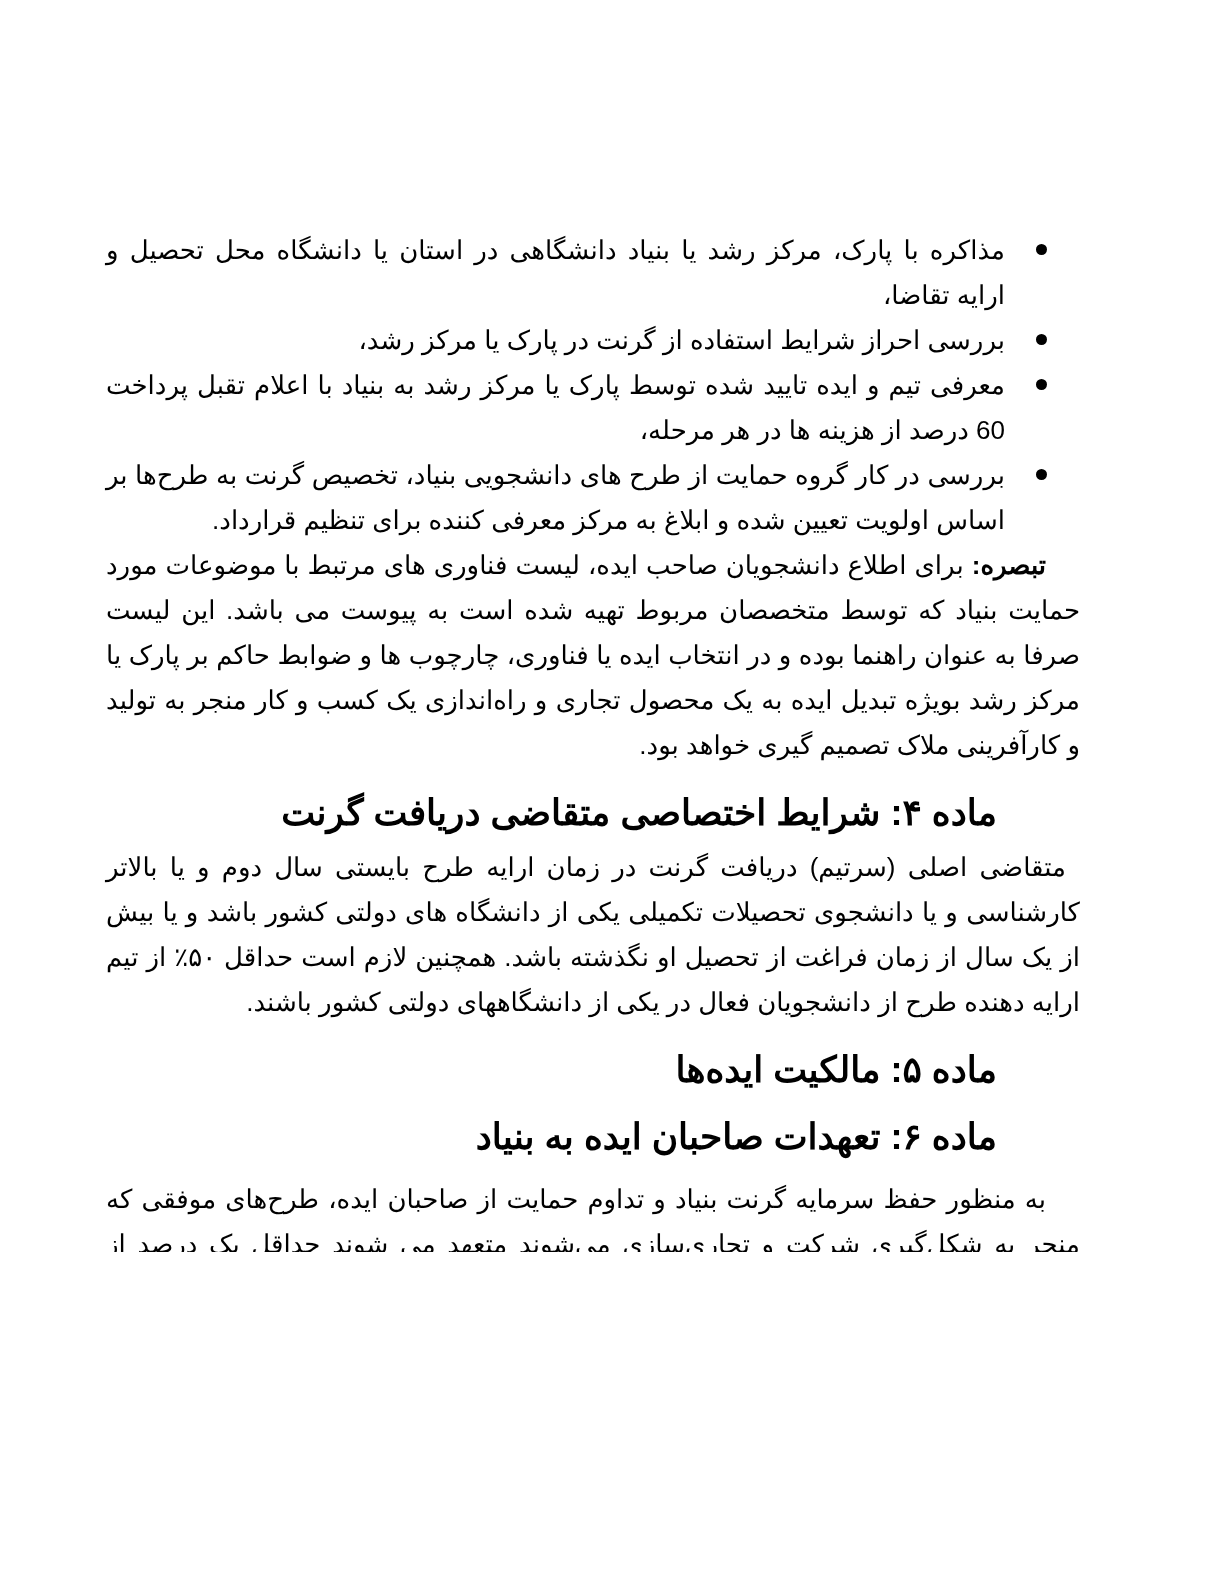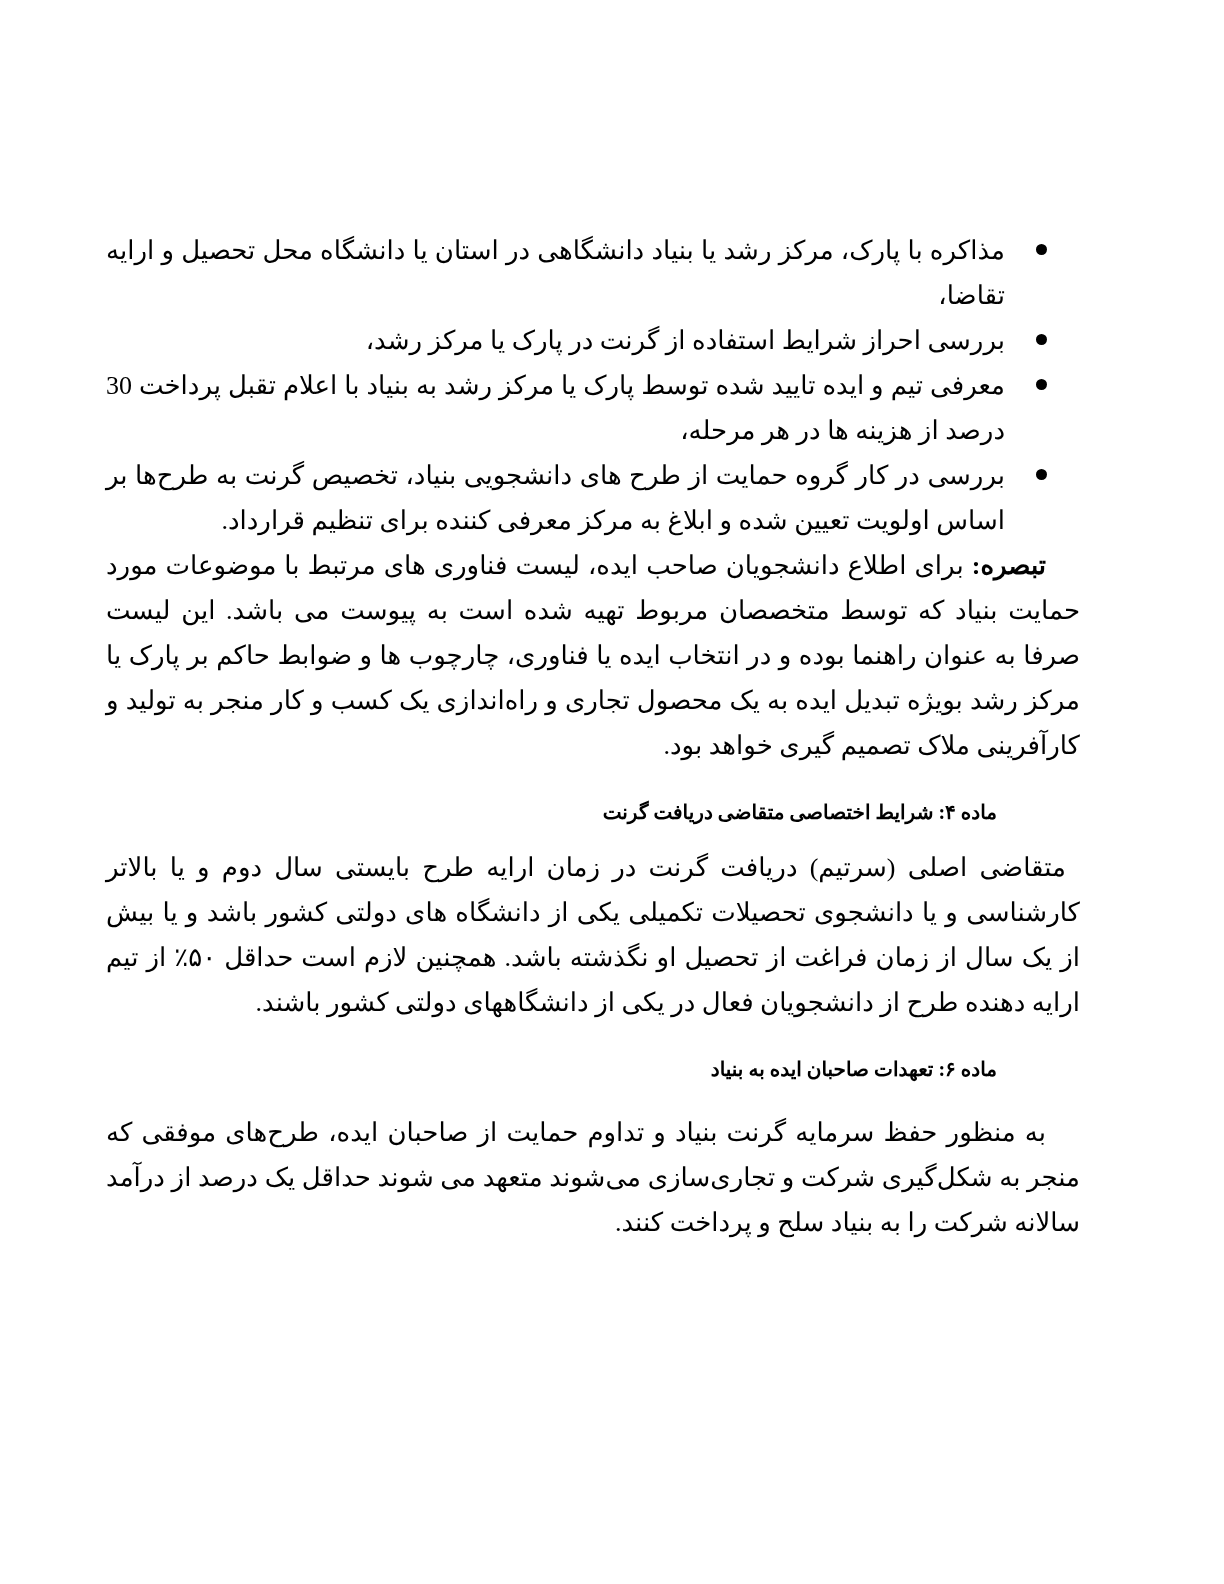--- a/index.html
+++ b/index.html
@@ -7,21 +7,21 @@
     padding: 0;
     background: #ffffff;
   }
   .page {
     position: relative;
     width: 1224px;
     height: 1252px;
     background: #ffffff;
     overflow: hidden;
     direction: rtl;
-    font-family: Liberation Serif, serif;
+    font-family: Liberation Sans, sans-serif;
     color: #000000;
   }
   .content {
     position: absolute;
     top: 228px;
     right: 144px;
     left: 106px;
     font-size: 26px;
     line-height: 45px;
     text-align: justify;
@@ -48,21 +48,21 @@
     margin: 0;
   }
   .note-para {
     text-indent: 34px;
   }
   .lead {
     font-weight: bold;
   }
   .article-heading {
     font-weight: bold;
-    font-size: 20px;
+    font-size: 36px;
     margin: 22px 83px 0 0;
     text-align: right;
     white-space: nowrap;
   }
   .body-para {
     margin-top: 10px;
   }
   .indent-sm { text-indent: 14px; }
   .indent-md { text-indent: 34px; }
   .para-6 { margin-top: 18px; }
@@ -79,32 +79,33 @@
       <li>
         <span class="bullet-dot"></span>
         <span>مذاکره با پارک، مرکز رشد یا بنیاد دانشگاهی در استان یا دانشگاه محل تحصیل و ارایه تقاضا،</span>
       </li>
       <li>
         <span class="bullet-dot"></span>
         <span>بررسی احراز شرایط استفاده از گرنت در پارک یا مرکز رشد،</span>
       </li>
       <li>
         <span class="bullet-dot"></span>
-        <span>معرفی تیم و ایده تایید شده توسط پارک یا مرکز رشد به بنیاد با اعلام تقبل پرداخت 30 درصد از هزینه ها در هر مرحله،</span>
+        <span>معرفی تیم و ایده تایید شده توسط پارک یا مرکز رشد به بنیاد با اعلام تقبل پرداخت 60 درصد از هزینه ها در هر مرحله،</span>
       </li>
       <li>
         <span class="bullet-dot"></span>
         <span>بررسی در کار گروه حمایت از طرح های دانشجویی بنیاد، تخصیص گرنت به طرح‌ها بر اساس اولویت تعیین شده و ابلاغ به مرکز معرفی کننده برای تنظیم قرارداد.</span>
       </li>
     </ul>
 
     <p class="note-para"><span class="lead">تبصره:</span><span> برای اطلاع دانشجویان صاحب ایده، لیست فناوری های مرتبط با موضوعات مورد حمایت بنیاد که توسط متخصصان مربوط تهیه شده است به پیوست می باشد. این لیست صرفا به عنوان راهنما بوده و در انتخاب ایده یا فناوری، چارچوب ها و ضوابط حاکم بر پارک یا مرکز رشد بویژه تبدیل ایده به یک محصول تجاری و راه‌اندازی یک کسب و کار منجر به تولید و کارآفرینی ملاک تصمیم گیری خواهد بود.</span></p>
 
     <p class="article-heading">ماده ۴: شرایط اختصاصی متقاضی دریافت گرنت</p>
     <p class="body-para indent-sm">متقاضی اصلی (سرتیم) دریافت گرنت در زمان ارایه طرح بایستی سال دوم و یا بالاتر کارشناسی و یا دانشجوی تحصیلات تکمیلی یکی از دانشگاه های دولتی کشور باشد و یا بیش از یک سال از زمان فراغت از تحصیل او نگذشته باشد. همچنین لازم است حداقل ۵۰٪ از تیم ارایه دهنده طرح از دانشجویان فعال در یکی از دانشگاههای دولتی کشور باشند.</p>
 
+    <p class="article-heading">ماده ۵: مالکیت ایده‌ها</p>
 
     <p class="article-heading">ماده ۶: تعهدات صاحبان ایده به بنیاد</p>
     <p class="body-para para-6 indent-md">به منظور حفظ سرمایه گرنت بنیاد و تداوم حمایت از صاحبان ایده، طرح‌های موفقی که منجر به شکل‌گیری شرکت و تجاری‌سازی می‌شوند متعهد می شوند حداقل یک درصد از درآمد سالانه شرکت را به بنیاد سلح و پرداخت کنند.</p>
 
 
   </div>
 </div>
 
 </body></html>

